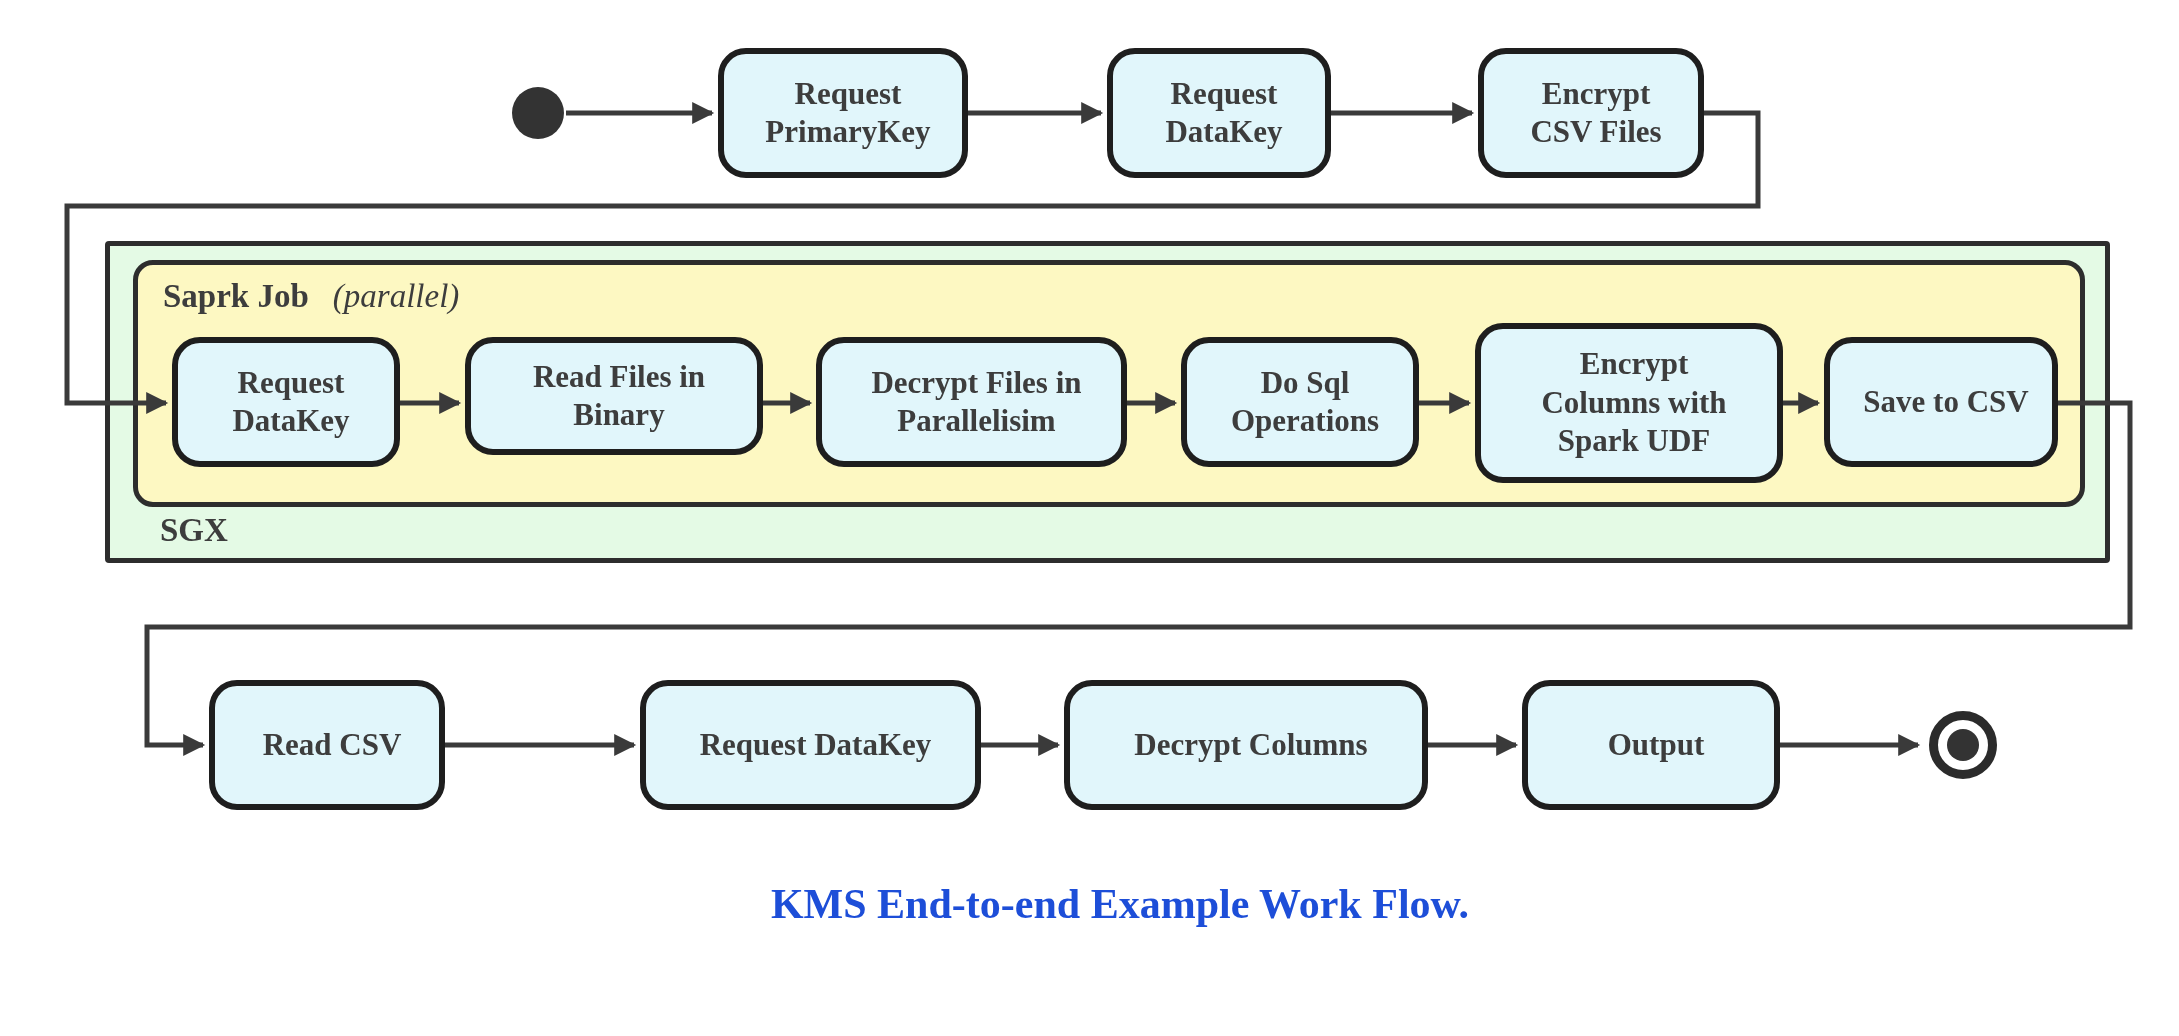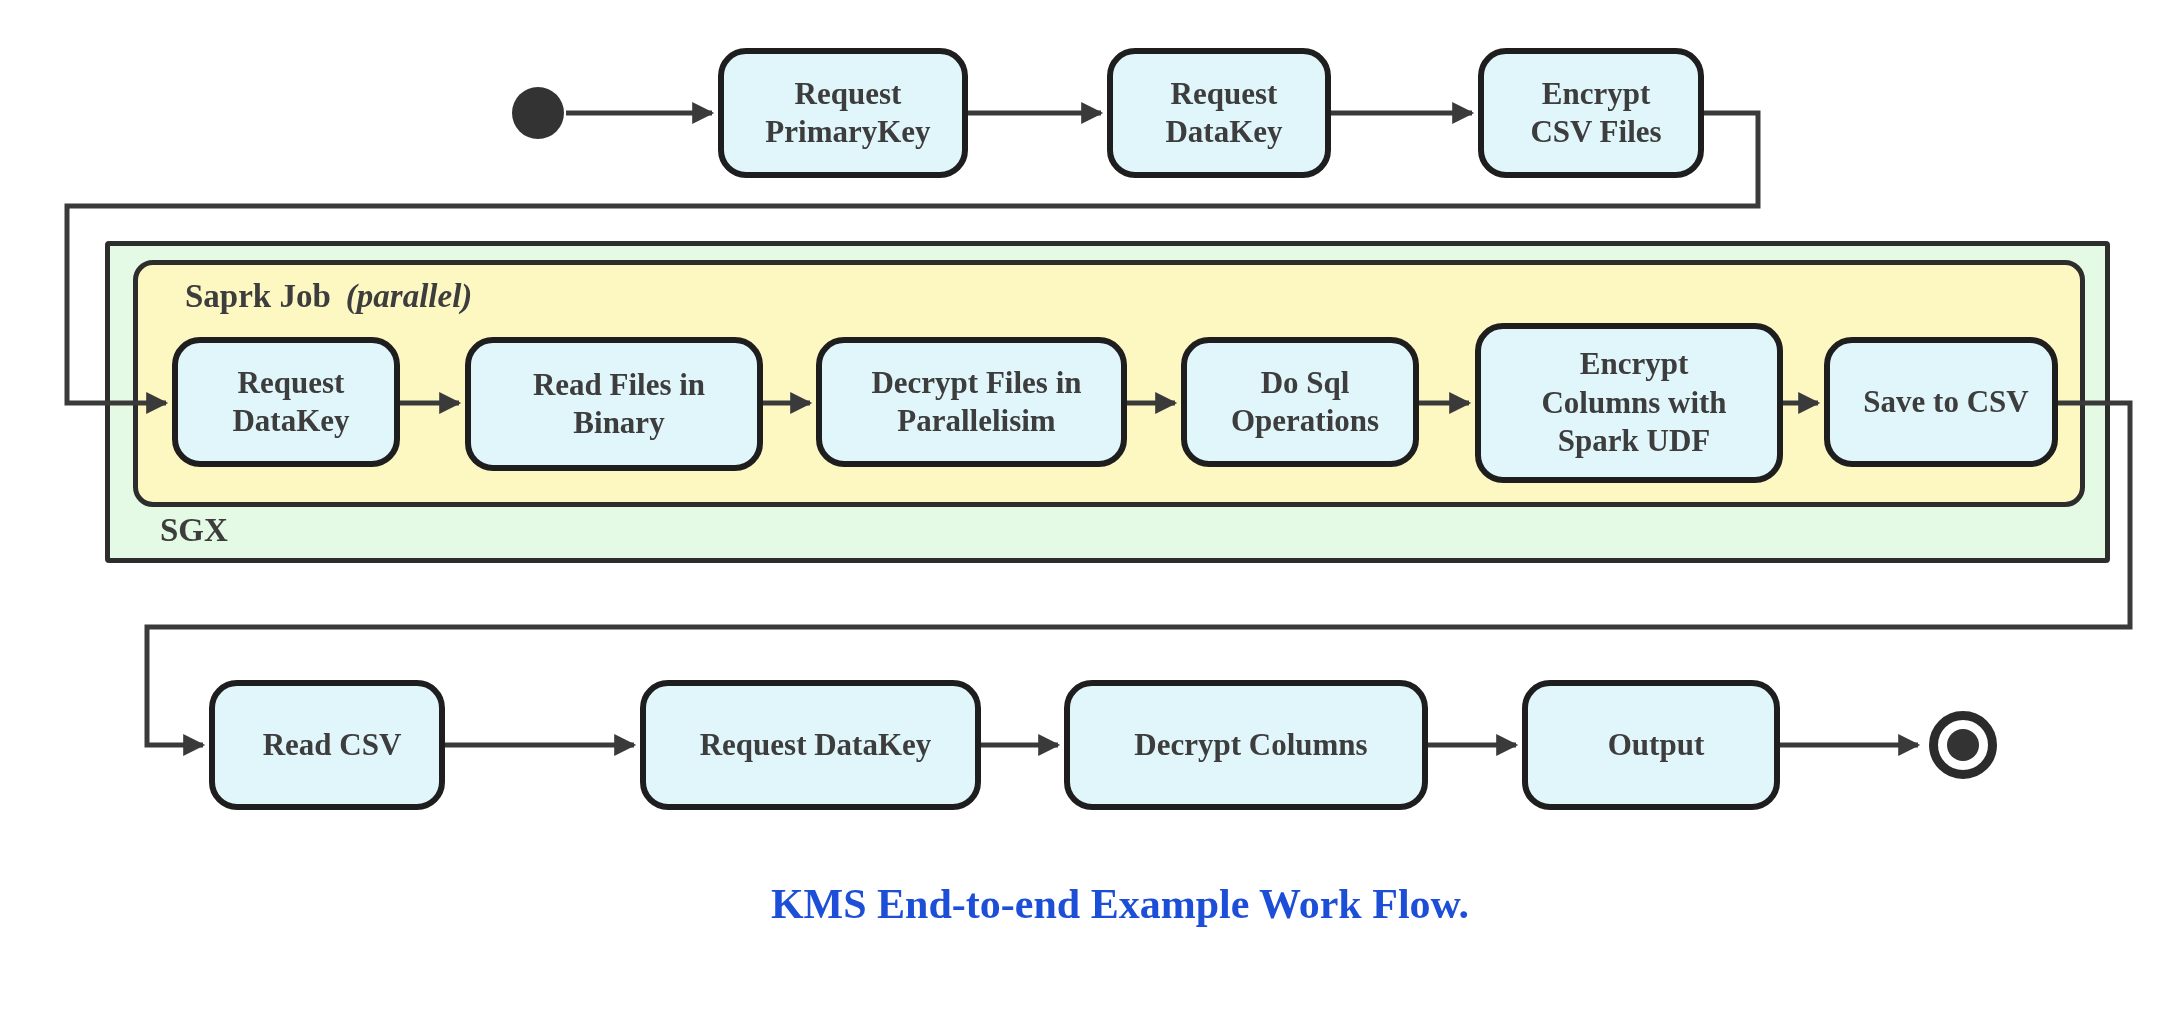--- a/index.html
+++ b/index.html
@@ -30,22 +30,22 @@
     left:133px;top:260px;width:1952px;height:247px;
     background:var(--spark-fill);
     border:5px solid var(--container-border);
     border-radius:20px;
   }
   .zone-title{
     position:absolute;color:var(--text);
     font-size:33px;white-space:nowrap;
   }
   .spark-title{left:163px;top:278px;}
-  .spark-title .bold{font-weight:bold;margin-left:22px;}
-  .spark-title .italic{font-style:italic;font-weight:bold;margin-left:15px;}
+  .spark-title .bold{font-weight:bold;}
+  .spark-title .italic{font-style:italic;font-weight:normal;margin-left:24px;}
   .sgx-title{left:160px;top:512px;font-weight:bold;}
   .node{
     position:absolute;box-sizing:border-box;
     display:flex;align-items:center;justify-content:center;
     background:var(--node-fill);
     border:6px solid var(--node-border);
     border-radius:28px;
     color:var(--text);
     font-weight:bold;font-size:31px;line-height:1.24;
     text-align:center;white-space:pre-line;padding-left:10px;
@@ -110,21 +110,21 @@
 
   <div class="node" style="left:718px;top:48px;width:250px;height:130px;">Request
 PrimaryKey</div>
   <div class="node" style="left:1107px;top:48px;width:224px;height:130px;">Request
 DataKey</div>
   <div class="node" style="left:1478px;top:48px;width:226px;height:130px;">Encrypt
 CSV Files</div>
 
   <div class="node" style="left:172px;top:337px;width:228px;height:130px;">Request
 DataKey</div>
-  <div class="node" style="left:465px;top:337px;width:298px;height:134px;">Read Files in
+  <div class="node" style="left:465px;top:337px;width:298px;height:118px;">Read Files in
 Binary</div>
   <div class="node" style="left:1181px;top:337px;width:238px;height:130px;">Do Sql
 Operations</div>
   <div class="node" style="left:816px;top:337px;width:311px;height:130px;">Decrypt Files in
 Parallelisim</div>
   <div class="node" style="left:1475px;top:323px;width:308px;height:160px;">Encrypt
 Columns with
 Spark UDF</div>
   <div class="node" style="left:1824px;top:337px;width:234px;height:130px;text-align:center;">Save to CSV</div>
 

